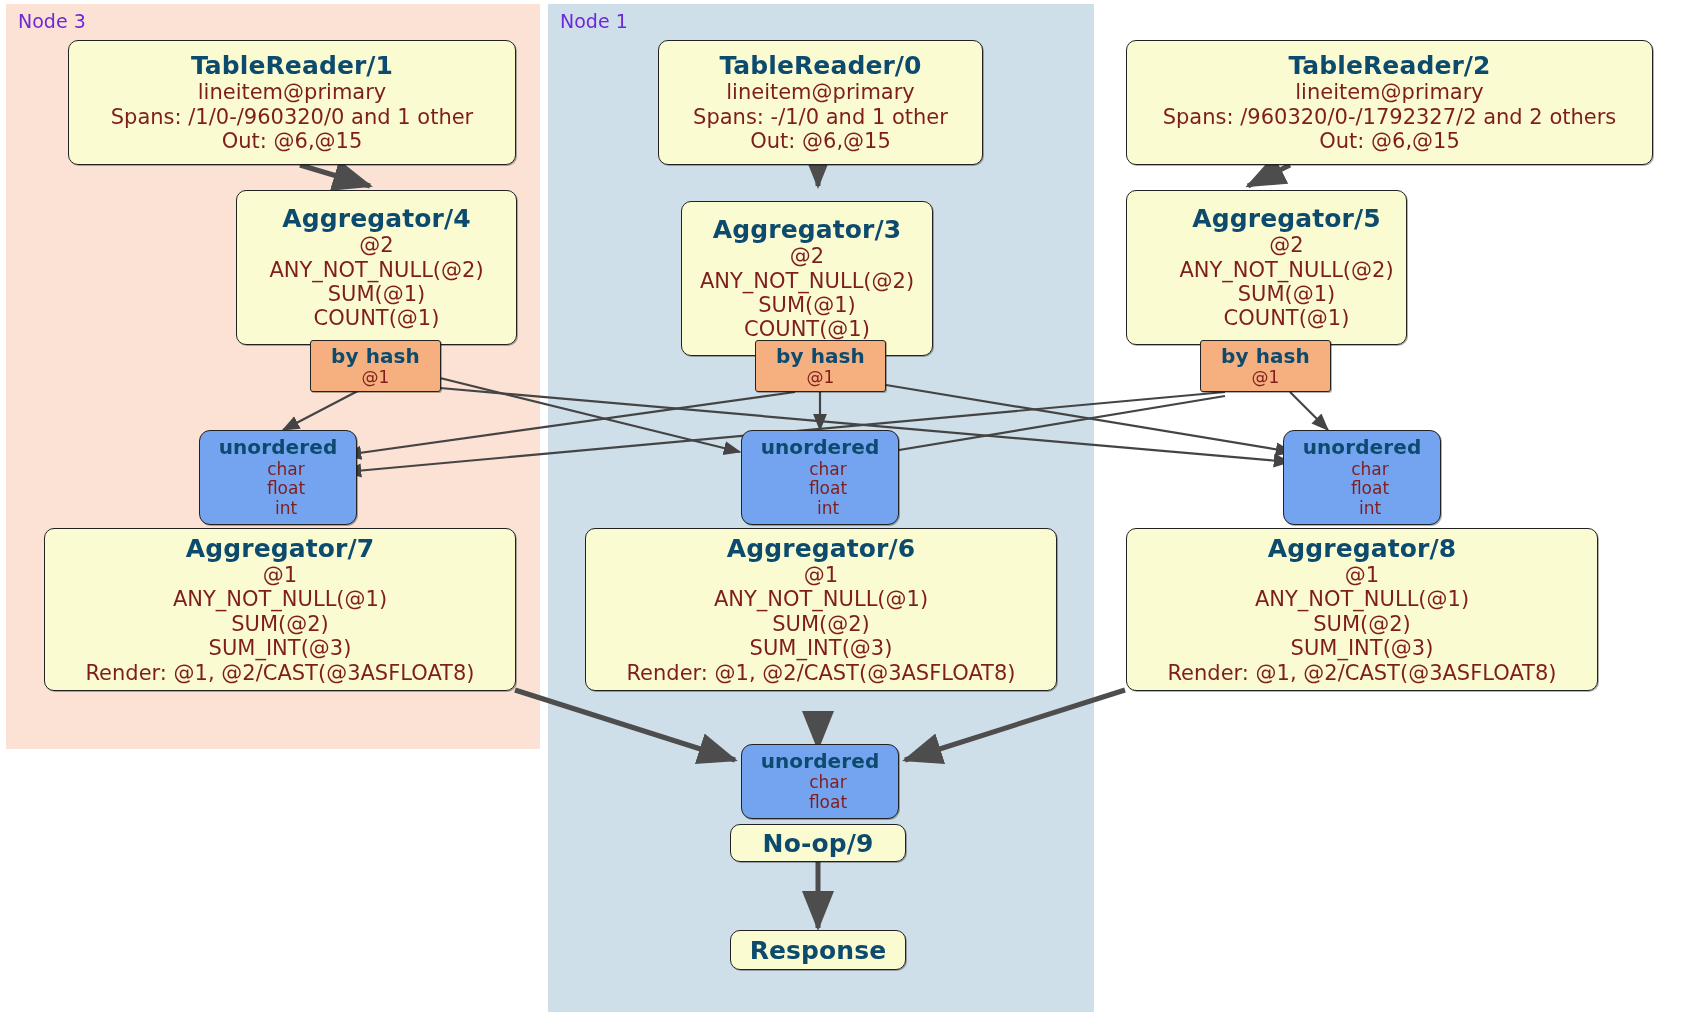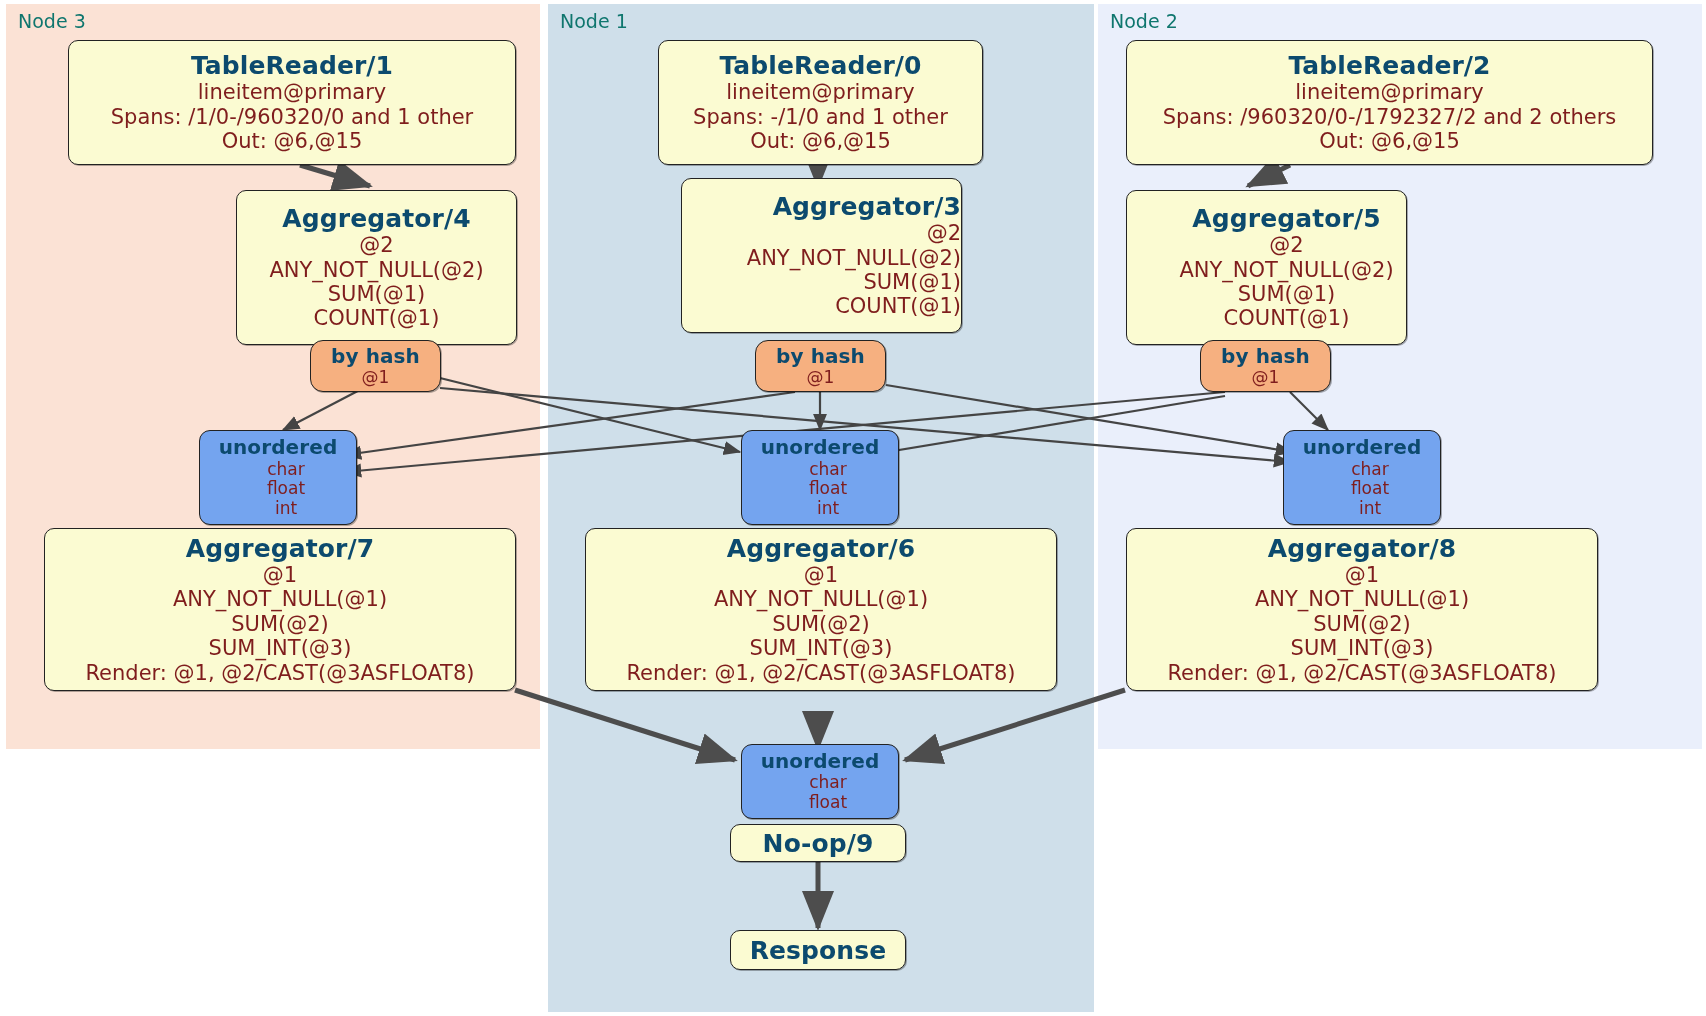--- a/index.html
+++ b/index.html
@@ -21,21 +21,21 @@
   
   .node-panel {
     position: absolute;
     box-sizing: border-box;
   }
   .node-panel .node-label {
     position: absolute;
     top: 6px;
     left: 12px;
     font-size: 19px;
-    color: #0f766e;
+    color: #6d28d9;
     font-family: "DejaVu Sans", sans-serif;
     white-space: nowrap;
   }
 
   
   #edges {
     position: absolute;
     left: 0;
     top: 0;
     width: 1706px;
@@ -56,21 +56,21 @@
   }
   .gbox.proc {
     background: #fbfbd2;
     border: 1.6px solid #222222;
     border-radius: 10px;
     box-shadow: 1px 1px 0 rgba(0,0,0,0.30);
   }
   .gbox.router {
     background: #f6b080;
     border: 1.6px solid #222222;
-    border-radius: 13px;
+    border-radius: 3px;
     box-shadow: 1px 1px 0 rgba(0,0,0,0.30);
   }
   .gbox.sync {
     background: #74a4ef;
     border: 1.6px solid #222222;
     border-radius: 11px;
     box-shadow: 1px 1px 0 rgba(0,0,0,0.30);
   }
   .gbox .ttl {
     font-weight: bold;
@@ -95,23 +95,20 @@
 <div id="stage">
 
   <div class="node-panel" style="left:6px; top:4px; width:534px; height:745px; background:#fbe2d5;">
     <span class="node-label">Node 3</span>
   </div>
 
   <div class="node-panel" style="left:548px; top:4px; width:546px; height:1008px; background:#cfdfea;">
     <span class="node-label">Node 1</span>
   </div>
 
-  <div class="node-panel" style="left:1098px; top:4px; width:604px; height:745px; background:#eaeffb;">
-    <span class="node-label">Node 2</span>
-  </div>
 
   <svg id="edges" viewBox="0 0 1706 1016" xmlns="http://www.w3.org/2000/svg">
     <defs>
       <marker id="ah" markerWidth="9" markerHeight="9" refX="7.4" refY="3.2" orient="auto" markerUnits="strokeWidth">
         <path d="M0,0 L8,3.2 L0,6.4 z" fill="#4d4d4d"></path>
       </marker>
       <marker id="ahs" markerWidth="9" markerHeight="9" refX="7.4" refY="3.2" orient="auto" markerUnits="strokeWidth">
         <path d="M0,0 L8,3.2 L0,6.4 z" fill="#444444"></path>
       </marker>
     </defs>
@@ -170,21 +167,21 @@
   </div>
 
   <div class="gbox proc" style="left:236px; top:190px; width:281px; height:155px;">
     <div class="ttl">Aggregator/4</div>
     <div class="sub">@2</div>
     <div class="sub">ANY_NOT_NULL(@2)</div>
     <div class="sub">SUM(@1)</div>
     <div class="sub">COUNT(@1)</div>
   </div>
 
-  <div class="gbox proc" style="left:681px; top:178px; width:281px; height:155px;align-items:flex-end;">
+  <div class="gbox proc" style="left:681px; top:201px; width:252px; height:155px;">
     <div class="ttl">Aggregator/3</div>
     <div class="sub">@2</div>
     <div class="sub">ANY_NOT_NULL(@2)</div>
     <div class="sub">SUM(@1)</div>
     <div class="sub">COUNT(@1)</div>
   </div>
 
   <div class="gbox proc" style="left:1126px; top:190px; width:281px; height:155px;padding-left:40px;">
     <div class="ttl">Aggregator/5</div>
     <div class="sub">@2</div>

